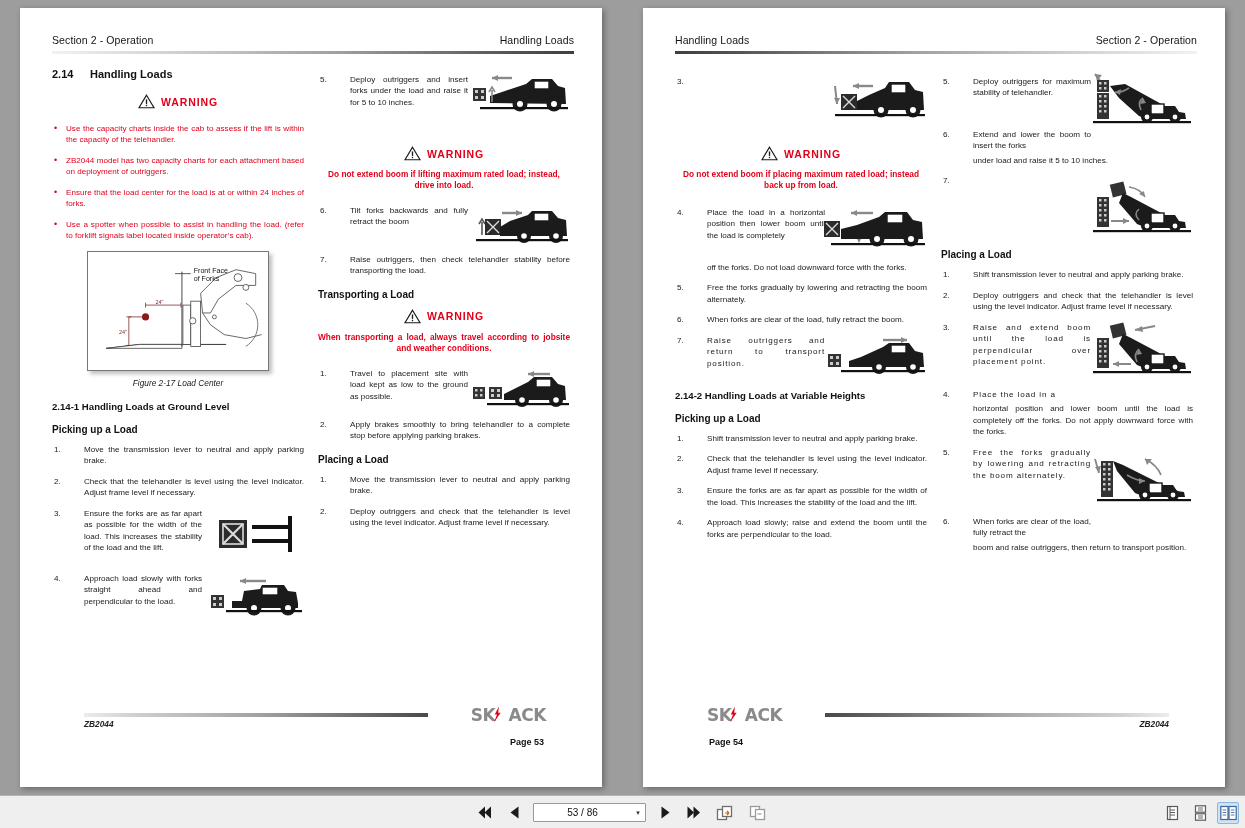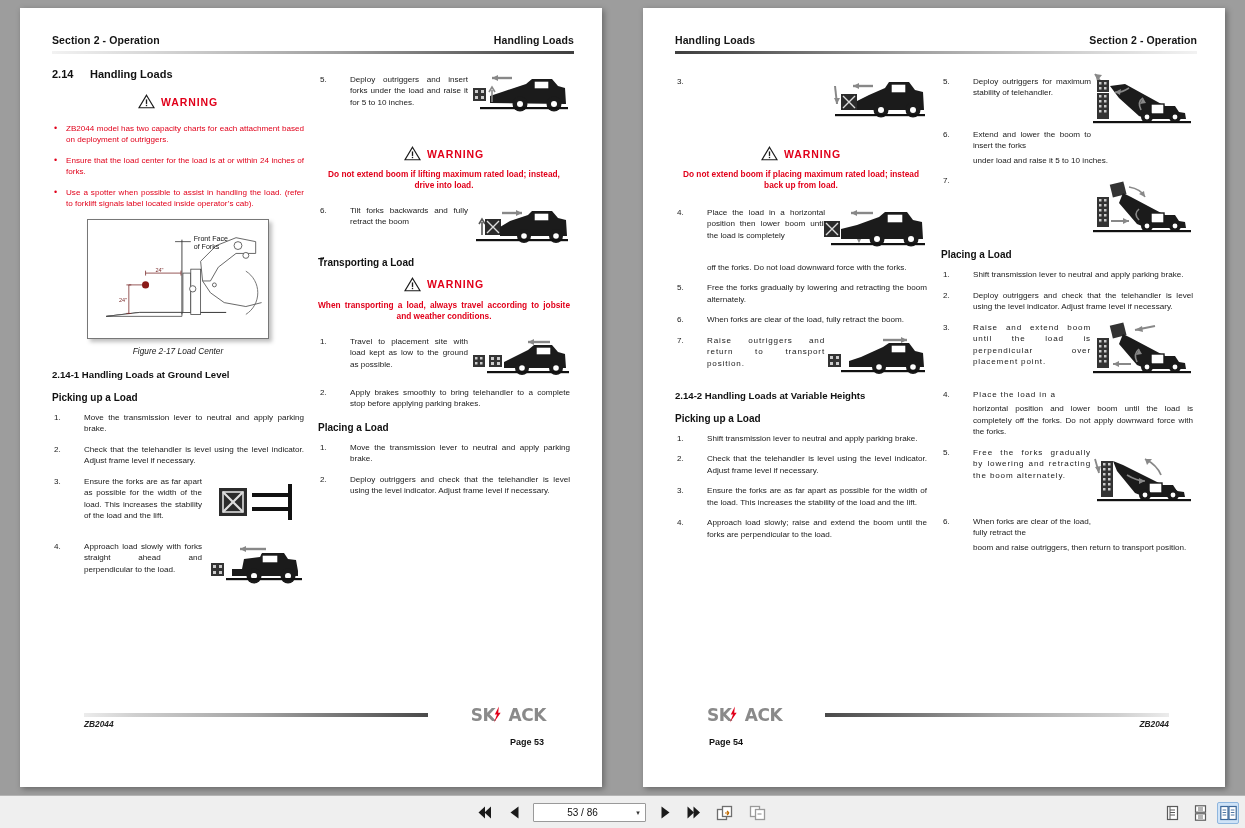--- a/index.html
+++ b/index.html
@@ -26,21 +26,21 @@
   }
   #page-left  { left: 20px; }
   #page-right { left: 643px; }
 
   .page-inner { position: absolute; left: 32px; right: 28px; top: 26px; bottom: 20px; }
 
   
   .rhead { position: relative; height: 26px; }
   .rhead .t {
     position: absolute; top: 0;
-    font-size: 10.5px; font-weight: bold; color: #141414;
+    font-size: 10.5px; font-weight: normal; color: #141414;
     letter-spacing: .1px; white-space: nowrap;
   }
   .rhead .t.left  { left: 0; }
   .rhead .t.right { right: 0; }
   .rule {
     position: absolute; left: 0; right: 0; top: 17px; height: 3px;
   }
   .rule.ltr { background: linear-gradient(to right,#f2f2f2 0%,#d9d9d9 18%,#9f9f9f 55%,#545454 88%,#3f3f3f 100%); }
   .rule.rtl { background: linear-gradient(to left,#f2f2f2 0%,#d9d9d9 18%,#9f9f9f 55%,#545454 88%,#3f3f3f 100%); }
 
@@ -203,20 +203,21 @@
               <svg class="tri" viewBox="0 0 20 18">
                 <polygon points="10,1.5 19,16.5 1,16.5" fill="#fff" stroke="#1a1a1a" stroke-width="1.4"></polygon>
                 <rect x="9.2" y="6.5" width="1.6" height="5.4" fill="#1a1a1a"></rect>
                 <rect x="9.2" y="13" width="1.6" height="1.6" fill="#1a1a1a"></rect>
               </svg>
               <span class="warnword">WARNING</span>
             </div>
           </div>
 
           <ul class="redlist">
+            <li>Use the capacity charts inside the cab to assess if the lift is within the capacity of the telehandler.</li>
             <li>ZB2044 model has two capacity charts for each attachment based on deployment of outriggers.</li>
             <li>Ensure that the load center for the load is at or within 24 inches of forks.</li>
             <li>Use a spotter when possible to assist in handling the load. (refer to forklift signals label located inside operator’s cab).</li>
           </ul>
 
           <div class="figbox">
             <svg viewBox="0 0 182 120" width="180" height="118">
 
               <path d="M18 98 L52 94 L140 94" stroke="#333" stroke-width="1" fill="none"></path>
 
@@ -352,20 +353,21 @@
                   <circle cx="52" cy="31" r="7" fill="#1b1b1b"></circle>
                     <circle cx="52" cy="31" r="2.8" fill="#fff"></circle>
                   <circle cx="84" cy="31" r="7" fill="#1b1b1b"></circle>
                     <circle cx="84" cy="31" r="2.8" fill="#fff"></circle>
                   <rect x="4" y="34" width="92" height="2.2" fill="#111"></rect>
                 </svg>
               </span>
             </li>
             <li>
               <span class="n">7.</span>
+              <span class="txt">Raise outriggers, then check telehandler stability before transporting the load.</span>
             </li>
           </ol>
 
           <h4 class="sub2">Transporting a Load</h4>
 
           <div class="warnbox">
             <div class="warnhead">
               <svg class="tri" viewBox="0 0 20 18">
                 <polygon points="10,1.5 19,16.5 1,16.5" fill="#fff" stroke="#1a1a1a" stroke-width="1.4"></polygon>
                 <rect x="9.2" y="6.5" width="1.6" height="5.4" fill="#1a1a1a"></rect>

